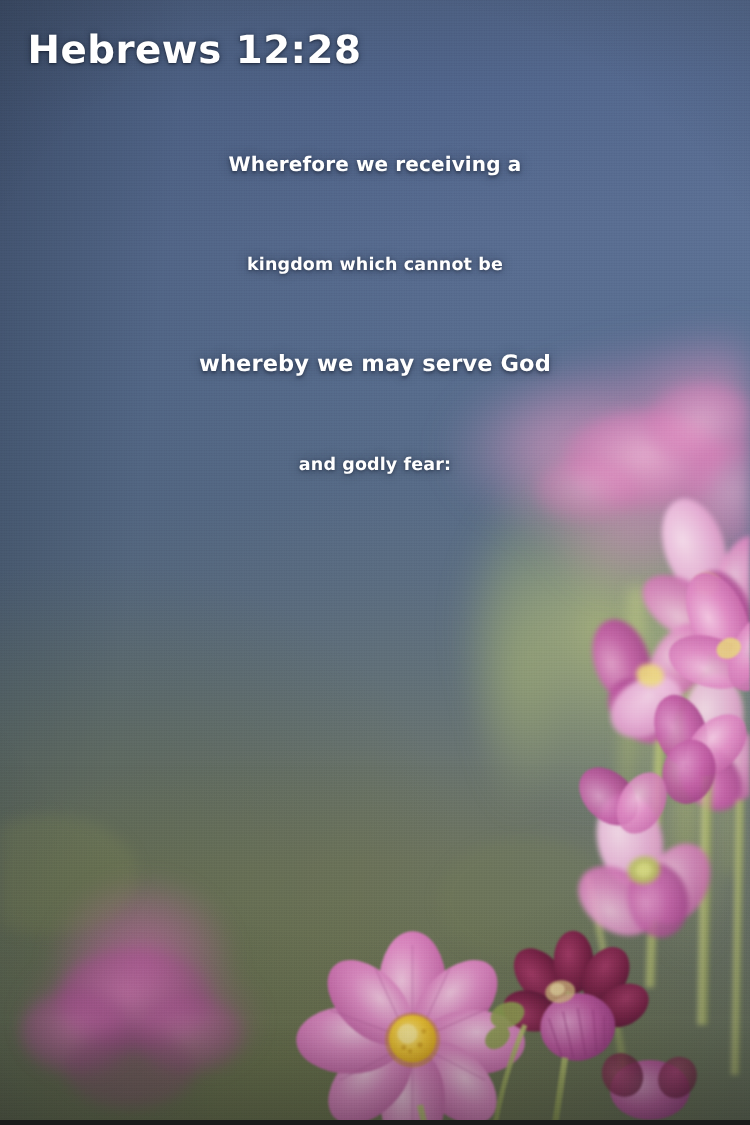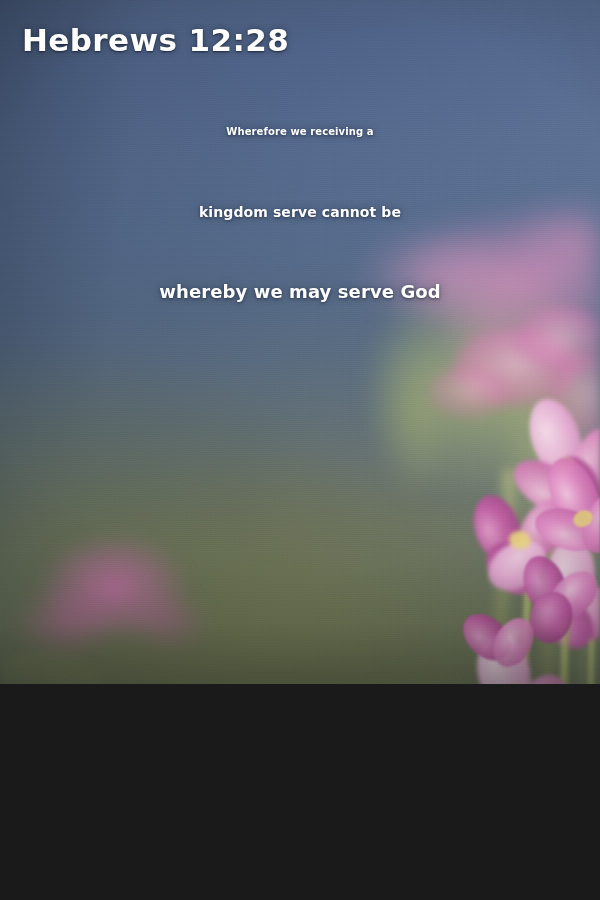--- a/index.html
+++ b/index.html
@@ -3,21 +3,21 @@
 <meta charset="utf-8">
 <style>
   html, body {
     margin: 0;
     padding: 0;
     background: #1a1a1a;
   }
   #scene {
     position: relative;
     width: 600px;
-    height: 684px;
+    height: 896px;
     overflow: hidden;
     font-family: "DejaVu Sans", sans-serif;
     background: #5a6a7a;
   }
 
   
   .bg-layer {
     position: absolute;
     inset: 0;
     pointer-events: none;
@@ -396,20 +396,21 @@
   </svg>
 
   <div class="bg-layer" id="bg-vignette"></div>
   <div class="bg-layer" id="bg-grain"></div>
 
   <div id="text-stack">
 
     <div id="verse-reference">Hebrews 12:28</div>
 
     <div id="verse-body">
-      <div class="verse-line" style="font-size: 10px;">Wherefore we receiving a</div>
-      <div class="verse-line" style="font-size: 14px;">kingdom serve cannot be</div>
+      <div class="verse-line" style="font-size: 16px;">Wherefore we receiving a</div>
+      <div class="verse-line" style="font-size: 14px;">kingdom which cannot be</div>
       <div class="verse-line" style="font-size: 18px;">whereby we may serve God</div>
+      <div class="verse-line" style="font-size: 14px;">and godly fear:</div>
     </div>
 
   </div>
 
 </div>
 
 </body></html>

